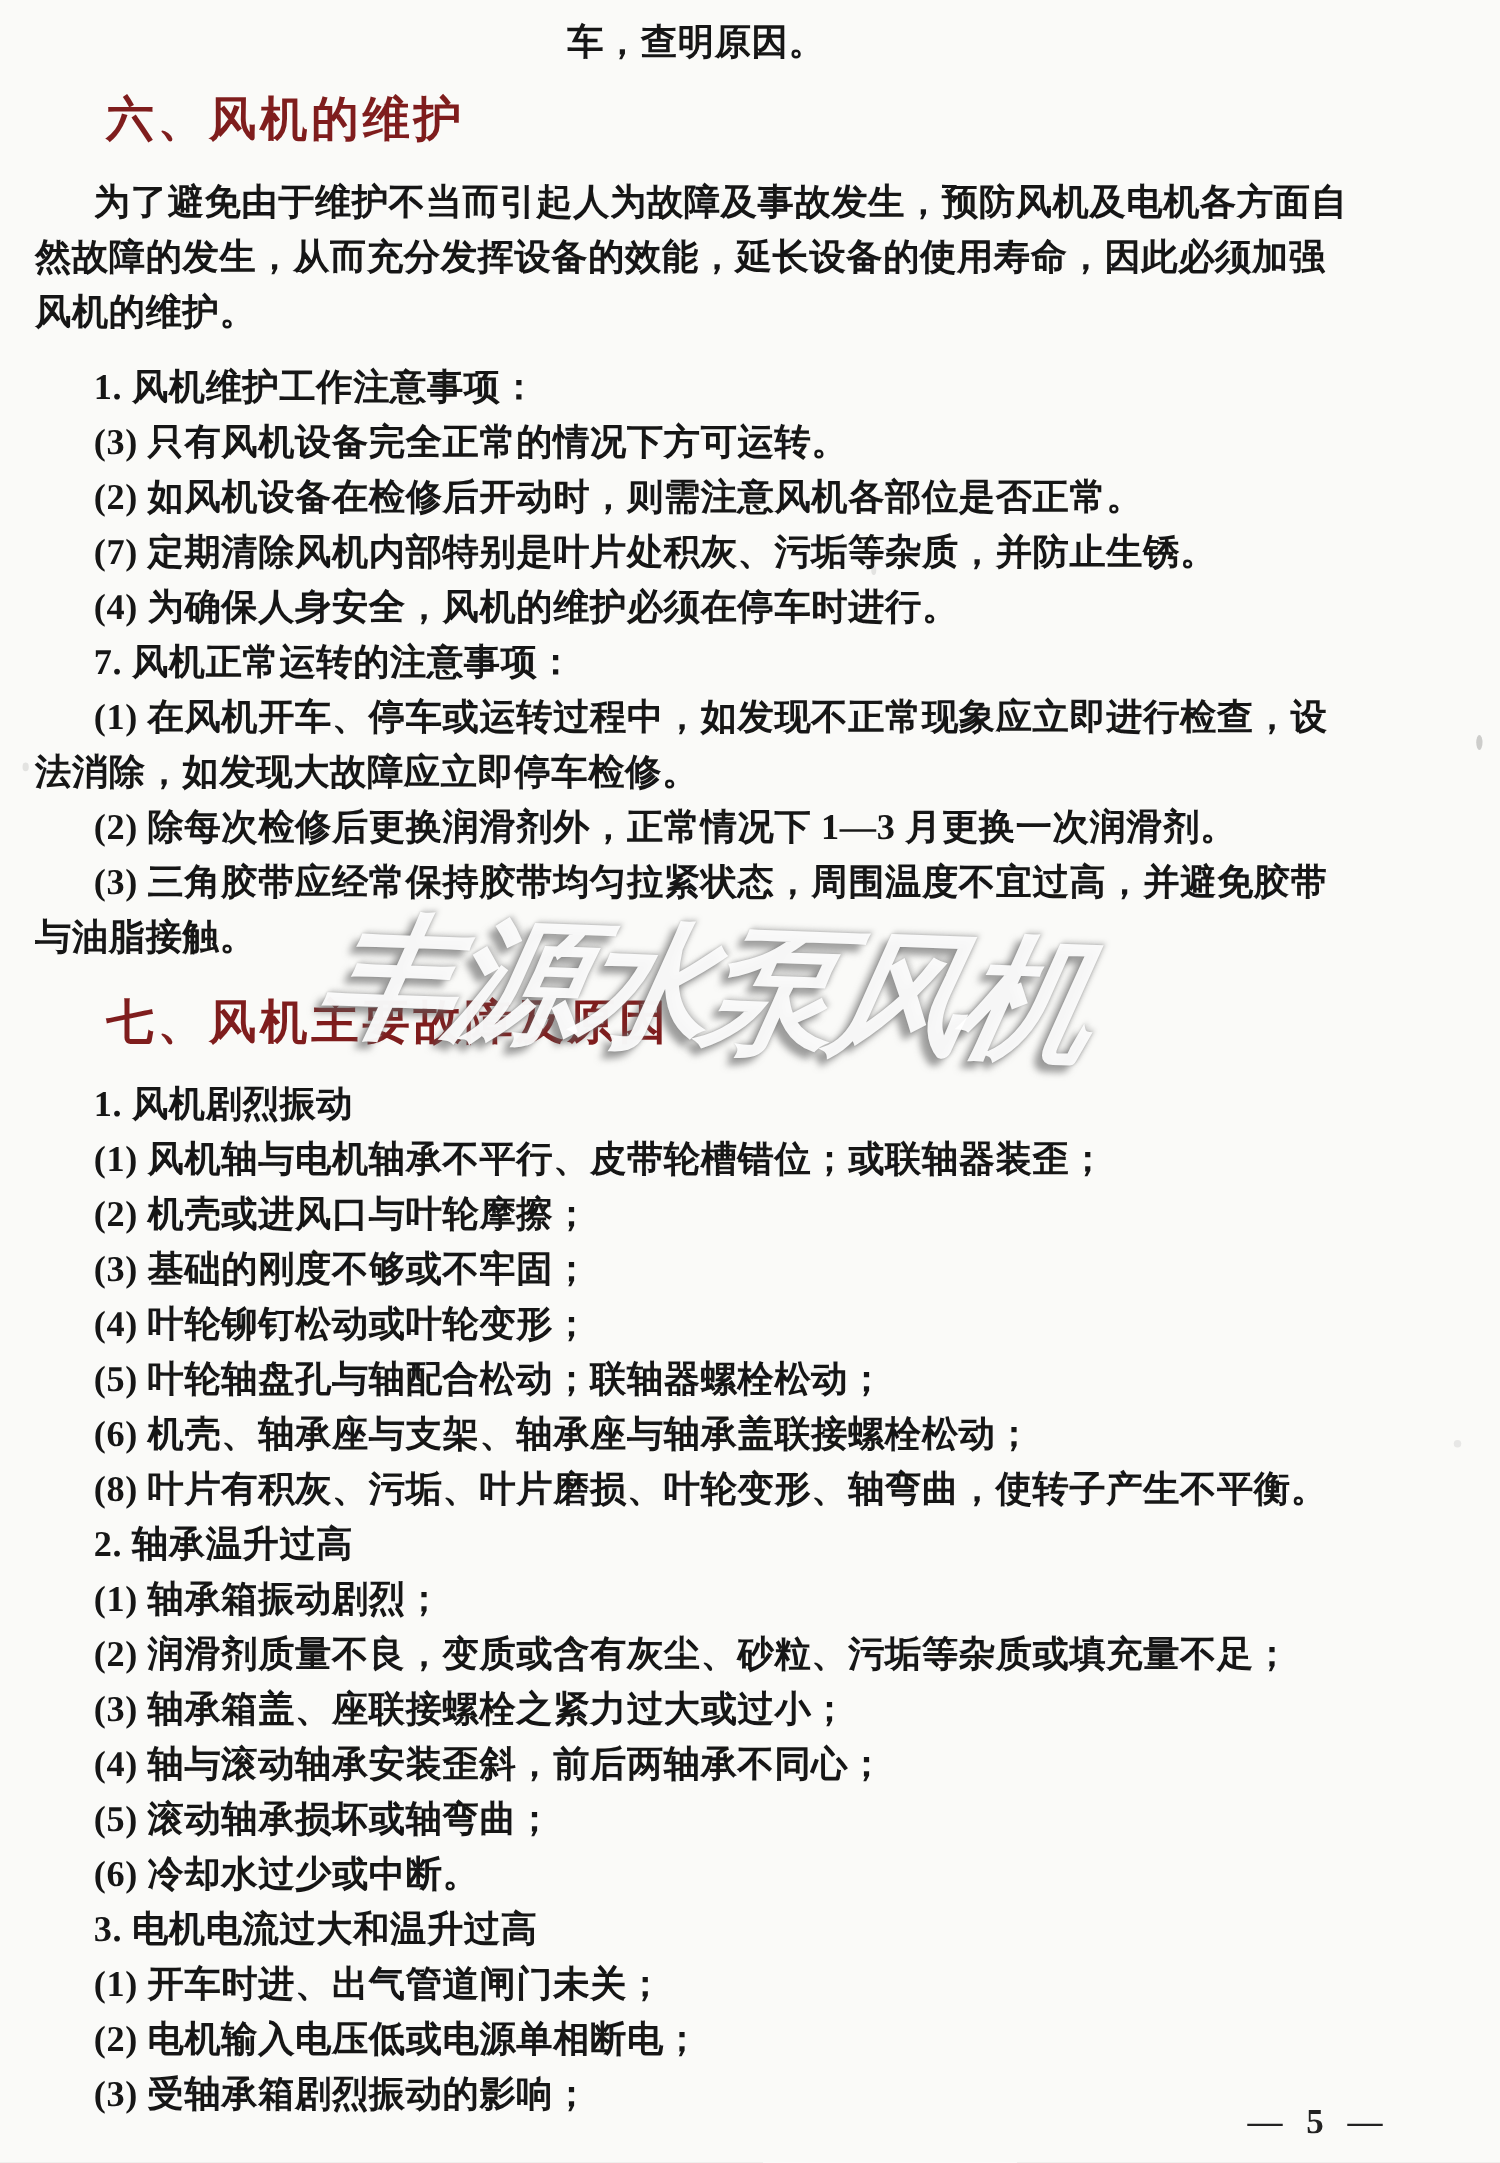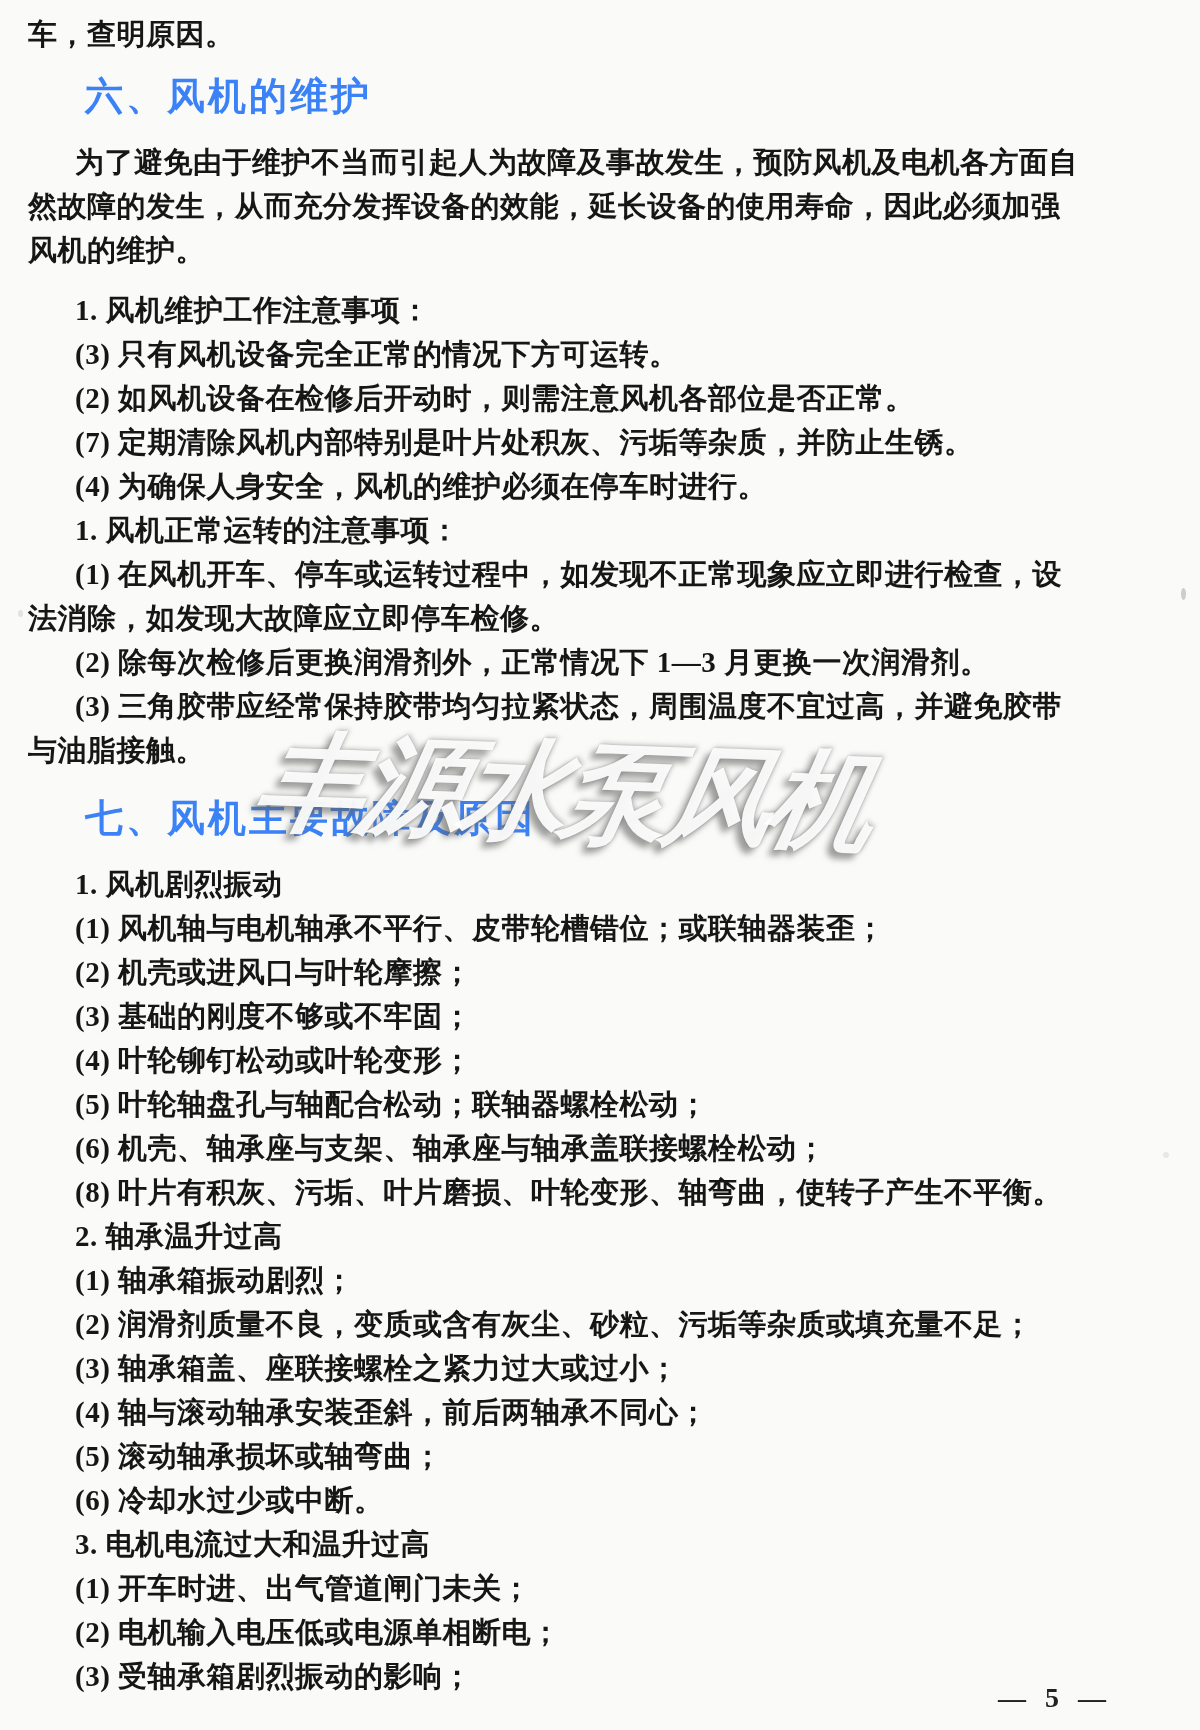--- a/index.html
+++ b/index.html
@@ -24,28 +24,28 @@
     width: 1058px;
   }
   .line {
     margin: 0;
     font-size: 29px;
     line-height: 44px;
     font-weight: 600;
     letter-spacing: 0.5px;
     word-break: break-all;
   }
-  .carryover { text-indent: 0; }
+  .carryover { text-indent: 0; text-align: center; }
   .heading {
     margin: 14px 0 18px 57px;
     font-size: 38px;
     line-height: 52px;
     font-weight: bold;
     letter-spacing: 3px;
-    color: #3b82f6;
+    color: #7f1d1d;
   }
   .heading-7 { margin-top: 20px; }
   .para {
     text-indent: 47px;
     margin-bottom: 16px;
   }
   .group-title { margin-left: 47px; }
   .item { text-indent: 47px; }
   .watermark {
     position: absolute;
@@ -95,21 +95,21 @@
     <h2 class="heading">六、风机的维护</h2>
 
     <p class="line para">为了避免由于维护不当而引起人为故障及事故发生，预防风机及电机各方面自然故障的发生，从而充分发挥设备的效能，延长设备的使用寿命，因此必须加强风机的维护。</p>
 
     <p class="line group-title">1. 风机维护工作注意事项：</p>
     <p class="line item">(3) 只有风机设备完全正常的情况下方可运转。</p>
     <p class="line item">(2) 如风机设备在检修后开动时，则需注意风机各部位是否正常。</p>
     <p class="line item">(7) 定期清除风机内部特别是叶片处积灰、污垢等杂质，并防止生锈。</p>
     <p class="line item">(4) 为确保人身安全，风机的维护必须在停车时进行。</p>
 
-    <p class="line group-title">1. 风机正常运转的注意事项：</p>
+    <p class="line group-title">7. 风机正常运转的注意事项：</p>
     <p class="line item">(1) 在风机开车、停车或运转过程中，如发现不正常现象应立即进行检查，设法消除，如发现大故障应立即停车检修。</p>
     <p class="line item">(2) 除每次检修后更换润滑剂外，正常情况下 1—3 月更换一次润滑剂。</p>
     <p class="line item">(3) 三角胶带应经常保持胶带均匀拉紧状态，周围温度不宜过高，并避免胶带与油脂接触。</p>
 
     <h2 class="heading heading-7">七、风机主要故障及原因</h2>
 
     <p class="line group-title">1. 风机剧烈振动</p>
     <p class="line item">(1) 风机轴与电机轴承不平行、皮带轮槽错位；或联轴器装歪；</p>
     <p class="line item">(2) 机壳或进风口与叶轮摩擦；</p>
     <p class="line item">(3) 基础的刚度不够或不牢固；</p>

